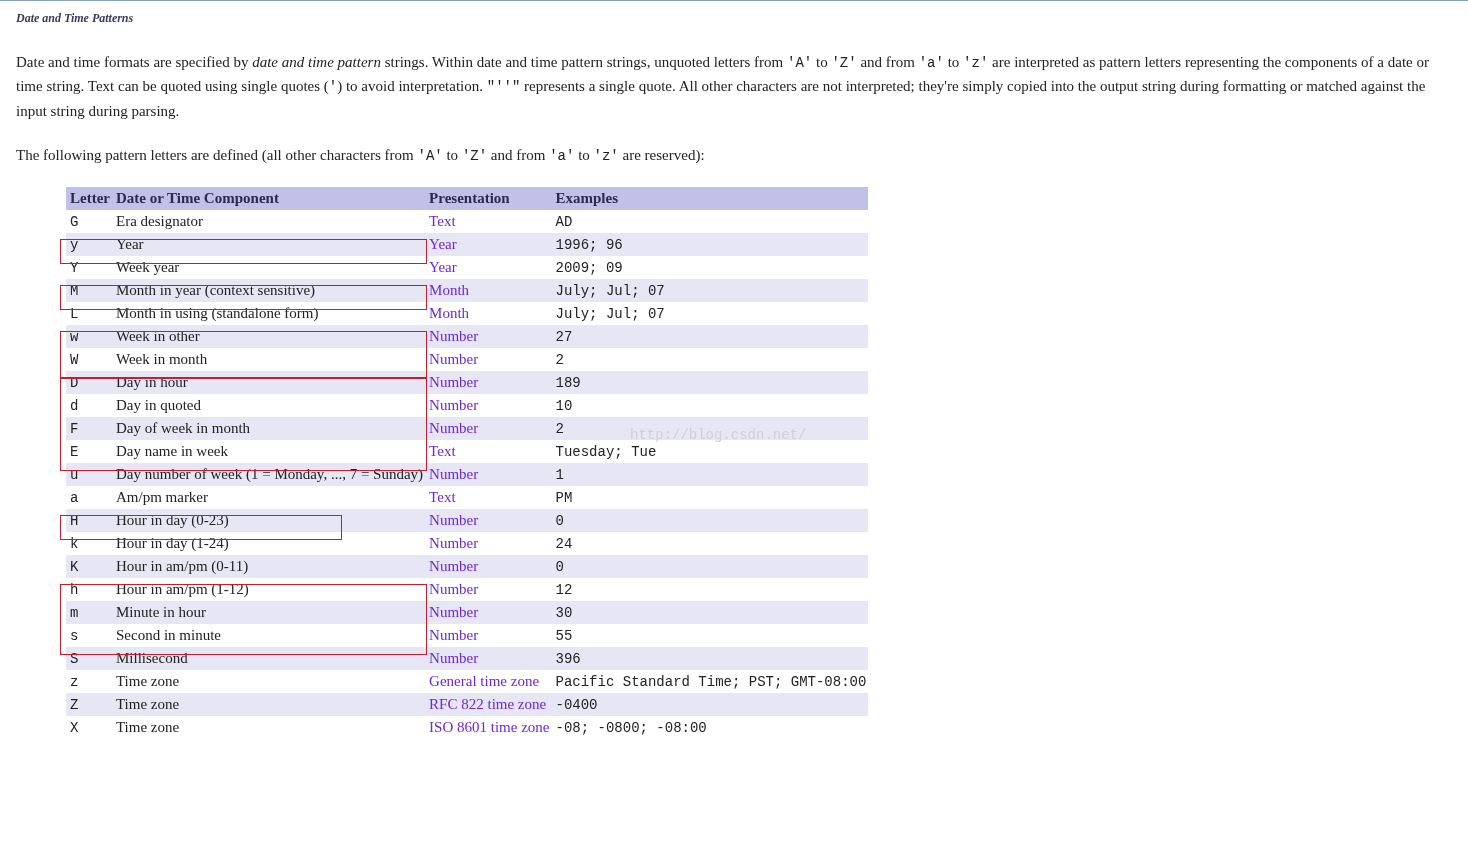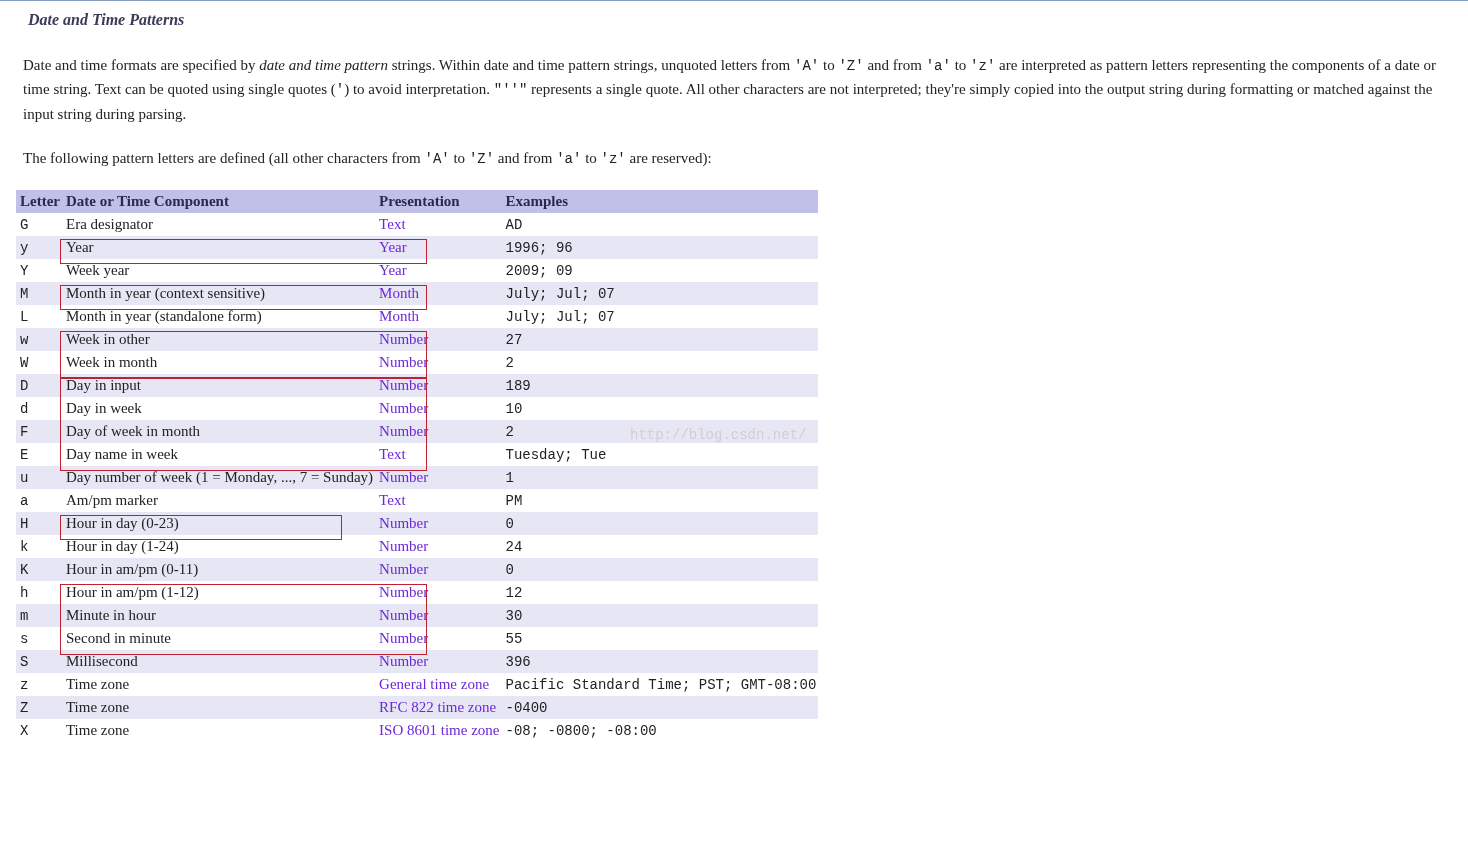--- a/index.html
+++ b/index.html
@@ -10,39 +10,40 @@
     border-top: 1px solid #88a0c0;
     color: #222;
     width: 1468px;
     box-sizing: border-box;
     position: relative;
   }
   h4 {
     font-family: Georgia, serif;
     font-style: italic;
     font-weight: bold;
-    font-size: 16px;
+    font-size: 12px;
     color: #3a3a5a;
-    margin: 10px 0 24px 12px;
+    margin: 10px 0 24px 0;
   }
   p.intro {
     font-family: Georgia, serif;
     font-size: 15px;
     line-height: 1.6;
-    margin: 0 0 20px 7px;
+    margin: 0 0 20px 0;
   }
   p.intro em {
     font-style: italic;
   }
   code {
     font-family: "Courier New", monospace;
     font-size: 14px;
   }
   table {
     border-collapse: collapse;
+    margin-left: 50px;
     font-family: Georgia, serif;
     font-size: 15px;
   }
   th {
     text-align: left;
     font-weight: bold;
     background: #c0c0e8;
     padding: 3px 2px 3px 4px;
     color: #2a2a50;
     border: 0;
@@ -117,45 +118,45 @@
         <td class="examples">2009; 09</td>
       </tr>
       <tr>
         <td class="letter">M</td>
         <td>Month in year (context sensitive)</td>
         <td><a href="#" class="preslink">Month</a></td>
         <td class="examples">July; Jul; 07</td>
       </tr>
       <tr>
         <td class="letter">L</td>
-        <td>Month in year (standalone form)</td>
+        <td>Month in using (standalone form)</td>
         <td><a href="#" class="preslink">Month</a></td>
         <td class="examples">July; Jul; 07</td>
       </tr>
       <tr>
         <td class="letter">w</td>
         <td>Week in other</td>
         <td><a href="#" class="preslink">Number</a></td>
         <td class="examples">27</td>
       </tr>
       <tr>
         <td class="letter">W</td>
         <td>Week in month</td>
         <td><a href="#" class="preslink">Number</a></td>
         <td class="examples">2</td>
       </tr>
       <tr>
         <td class="letter">D</td>
-        <td>Day in input</td>
+        <td>Day in hour</td>
         <td><a href="#" class="preslink">Number</a></td>
         <td class="examples">189</td>
       </tr>
       <tr>
         <td class="letter">d</td>
-        <td>Day in week</td>
+        <td>Day in quoted</td>
         <td><a href="#" class="preslink">Number</a></td>
         <td class="examples">10</td>
       </tr>
       <tr>
         <td class="letter">F</td>
         <td>Day of week in month</td>
         <td><a href="#" class="preslink">Number</a></td>
         <td class="examples">2</td>
       </tr>
       <tr>

